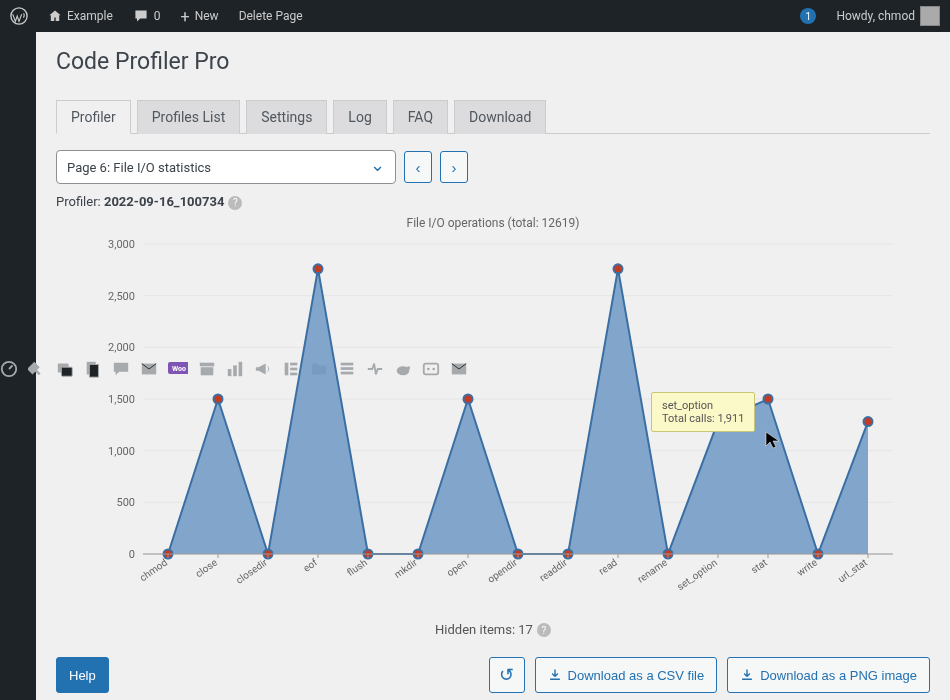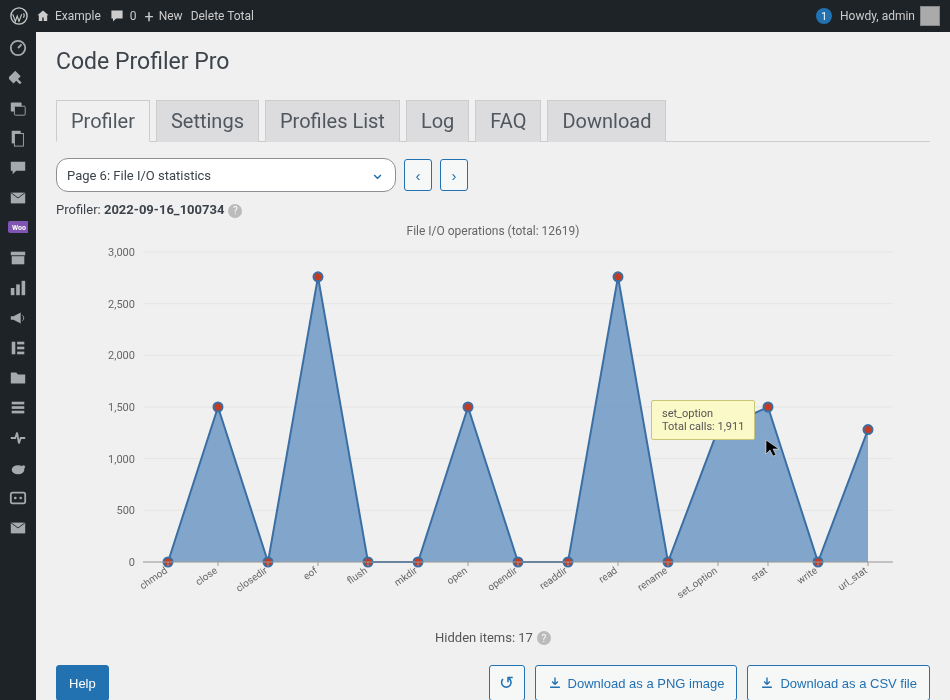--- a/index.html
+++ b/index.html
@@ -1,30 +1,30 @@
 <!DOCTYPE html>
 <html><head>
 <meta charset="utf-8">
 <style>
 html,body{margin:0;padding:0;font-family:-apple-system,BlinkMacSystemFont,"Segoe UI",Roboto,sans-serif;font-size:13px;color:#3c434a;background:#f0f0f1;width:950px;height:700px;overflow:hidden}
 .adminbar{background:#1d2327;color:#ccc;height:32px;display:flex;align-items:center;padding:0 10px;font-size:12px}
-.adminbar .left,.adminbar .right{display:flex;align-items:center;gap:8px}
+.adminbar .left,.adminbar .right{display:flex;align-items:center;gap:20px}
 .adminbar .right{margin-left:auto}
 .adminbar .item{display:flex;align-items:center;gap:5px;cursor:pointer}
 .adminbar .badge{background:#2271b1;color:#fff;border-radius:50%;width:16px;height:16px;display:inline-flex;align-items:center;justify-content:center;font-size:10px}
 .adminbar .avatar{width:18px;height:18px;background:#aaa;border:1px solid #888}
-.sidebar{position:absolute;top:32px;left:0;bottom:0;width:36px;background:#1d2327;display:flex;flex-direction:column;align-items:center;padding-top:6px;gap:10px}
+.sidebar{position:absolute;top:32px;left:0;bottom:0;width:36px;background:#1d2327;display:flex;flex-direction:row;align-items:center;padding-top:6px;gap:10px}
 .sidebar .ico{width:20px;height:20px;color:#a7aaad;display:flex;align-items:center;justify-content:center;cursor:pointer}
 .main{position:absolute;top:32px;left:36px;right:0;bottom:0;padding:10px 20px 20px 20px;overflow:auto}
 h1{font-size:23px;font-weight:400;margin:6px 0 24px}
 .tabs{border-bottom:1px solid #ccc;display:flex;gap:6px;margin-bottom:16px}
-.tab{padding:8px 14px;background:#dcdcde;color:#50575e;border:1px solid #ccc;border-bottom:none;font-size:20px;cursor:pointer;position:relative;top:1px}
+.tab{padding:8px 14px;background:#dcdcde;color:#50575e;border:1px solid #ccc;border-bottom:none;font-size:14px;cursor:pointer;position:relative;top:1px}
 .tab.active{background:#f0f0f1;border-bottom:1px solid #f0f0f1}
 .controls{display:flex;align-items:center;gap:8px;margin-bottom:10px}
-.select{width:300px;height:32px;border:1px solid #8c8f94;border-radius:12px;padding:0 28px 0 10px;background:#fff;font-size:13px;position:relative;display:flex;align-items:center;cursor:pointer}
+.select{width:300px;height:32px;border:1px solid #8c8f94;border-radius:4px;padding:0 28px 0 10px;background:#fff;font-size:13px;position:relative;display:flex;align-items:center;cursor:pointer}
 .select::after{content:"⌄";position:absolute;right:10px;color:#2271b1;font-size:18px;top:3px}
 .navbtn{width:28px;height:32px;border:1px solid #2271b1;background:#f6f7f7;color:#2271b1;border-radius:3px;cursor:pointer;display:inline-flex;align-items:center;justify-content:center;font-size:15px}
 .viewing{font-size:13px;color:#3c434a;margin-bottom:6px}
 .help-q{display:inline-flex;width:14px;height:14px;border-radius:50%;background:#bbb;color:#fff;align-items:center;justify-content:center;font-size:10px;margin-left:4px}
 .chart-wrap{position:relative;margin:0 0 0 0}
 .chart-title{text-align:center;font-size:12px;color:#666;margin-bottom:4px}
 svg.chart{display:block;margin:0 auto}
 .tooltip{position:absolute;left:595px;top:176px;background:#fcf9c8;border:1px solid #c9c678;padding:6px 10px;font-size:11px;color:#555;border-radius:2px}
 .cursor{position:absolute;left:708px;top:214px;font-size:18px;color:#000}
 .footer-row{display:flex;margin-top:20px;gap:10px}
@@ -54,26 +54,26 @@
     <span class="item">
         <svg width="16" height="16" viewBox="0 0 20 20" fill="#ccc">
           <path d="M3 3h14v10H9l-4 4v-4H3z"></path>
         </svg>
         <span>0</span>
       </span>
     <span class="item">
         <span style="font-size:16px">+</span>
         <span>New</span>
       </span>
-    <span class="item">Delete Total</span>
+    <span class="item">Delete Page</span>
   </div>
   <div class="right">
     <span class="badge">1</span>
     <span class="item">
-        <span>Howdy, admin</span>
+        <span>Howdy, chmod</span>
         <span class="avatar"></span>
       </span>
   </div>
 </div>
 
 <div class="sidebar">
   <span class="ico">
       <svg width="18" height="18" viewBox="0 0 20 20" fill="currentColor">
         <circle cx="10" cy="10" r="8" fill="none" stroke="currentColor" stroke-width="2"></circle>
         <path d="M10 10l4-4" stroke="currentColor" stroke-width="2"></path>
@@ -176,22 +176,22 @@
         <path d="M2 4l8 6 8-6" stroke="#1d2327" fill="none"></path>
       </svg>
     </span>
 </div>
 
 <div class="main">
   <h1>Code Profiler Pro</h1>
 
   <div class="tabs">
     <div class="tab active">Profiler</div>
+    <div class="tab">Profiles List</div>
     <div class="tab">Settings</div>
-    <div class="tab">Profiles List</div>
     <div class="tab">Log</div>
     <div class="tab">FAQ</div>
     <div class="tab">Download</div>
   </div>
 
   <div class="controls">
     <div class="select">Page 6: File I/O statistics</div>
     <button class="navbtn">‹</button>
     <button class="navbtn">›</button>
   </div>
@@ -295,22 +295,22 @@
   <div class="footer-row">
     <button class="btn primary">Help</button>
     <span class="spacer"></span>
     <button class="btn icon-only">
         <span style="font-size:18px">↺</span>
       </button>
     <button class="btn">
         <svg width="14" height="14" viewBox="0 0 20 20" fill="currentColor">
           <path d="M10 2v10m0 0l-4-4m4 4l4-4M3 16h14" stroke="currentColor" stroke-width="2" fill="none"></path>
         </svg>
-        <span>Download as a PNG image</span>
+        <span>Download as a CSV file</span>
       </button>
     <button class="btn">
         <svg width="14" height="14" viewBox="0 0 20 20" fill="currentColor">
           <path d="M10 2v10m0 0l-4-4m4 4l4-4M3 16h14" stroke="currentColor" stroke-width="2" fill="none"></path>
         </svg>
-        <span>Download as a CSV file</span>
+        <span>Download as a PNG image</span>
       </button>
   </div>
 </div>
 
 </body></html>

